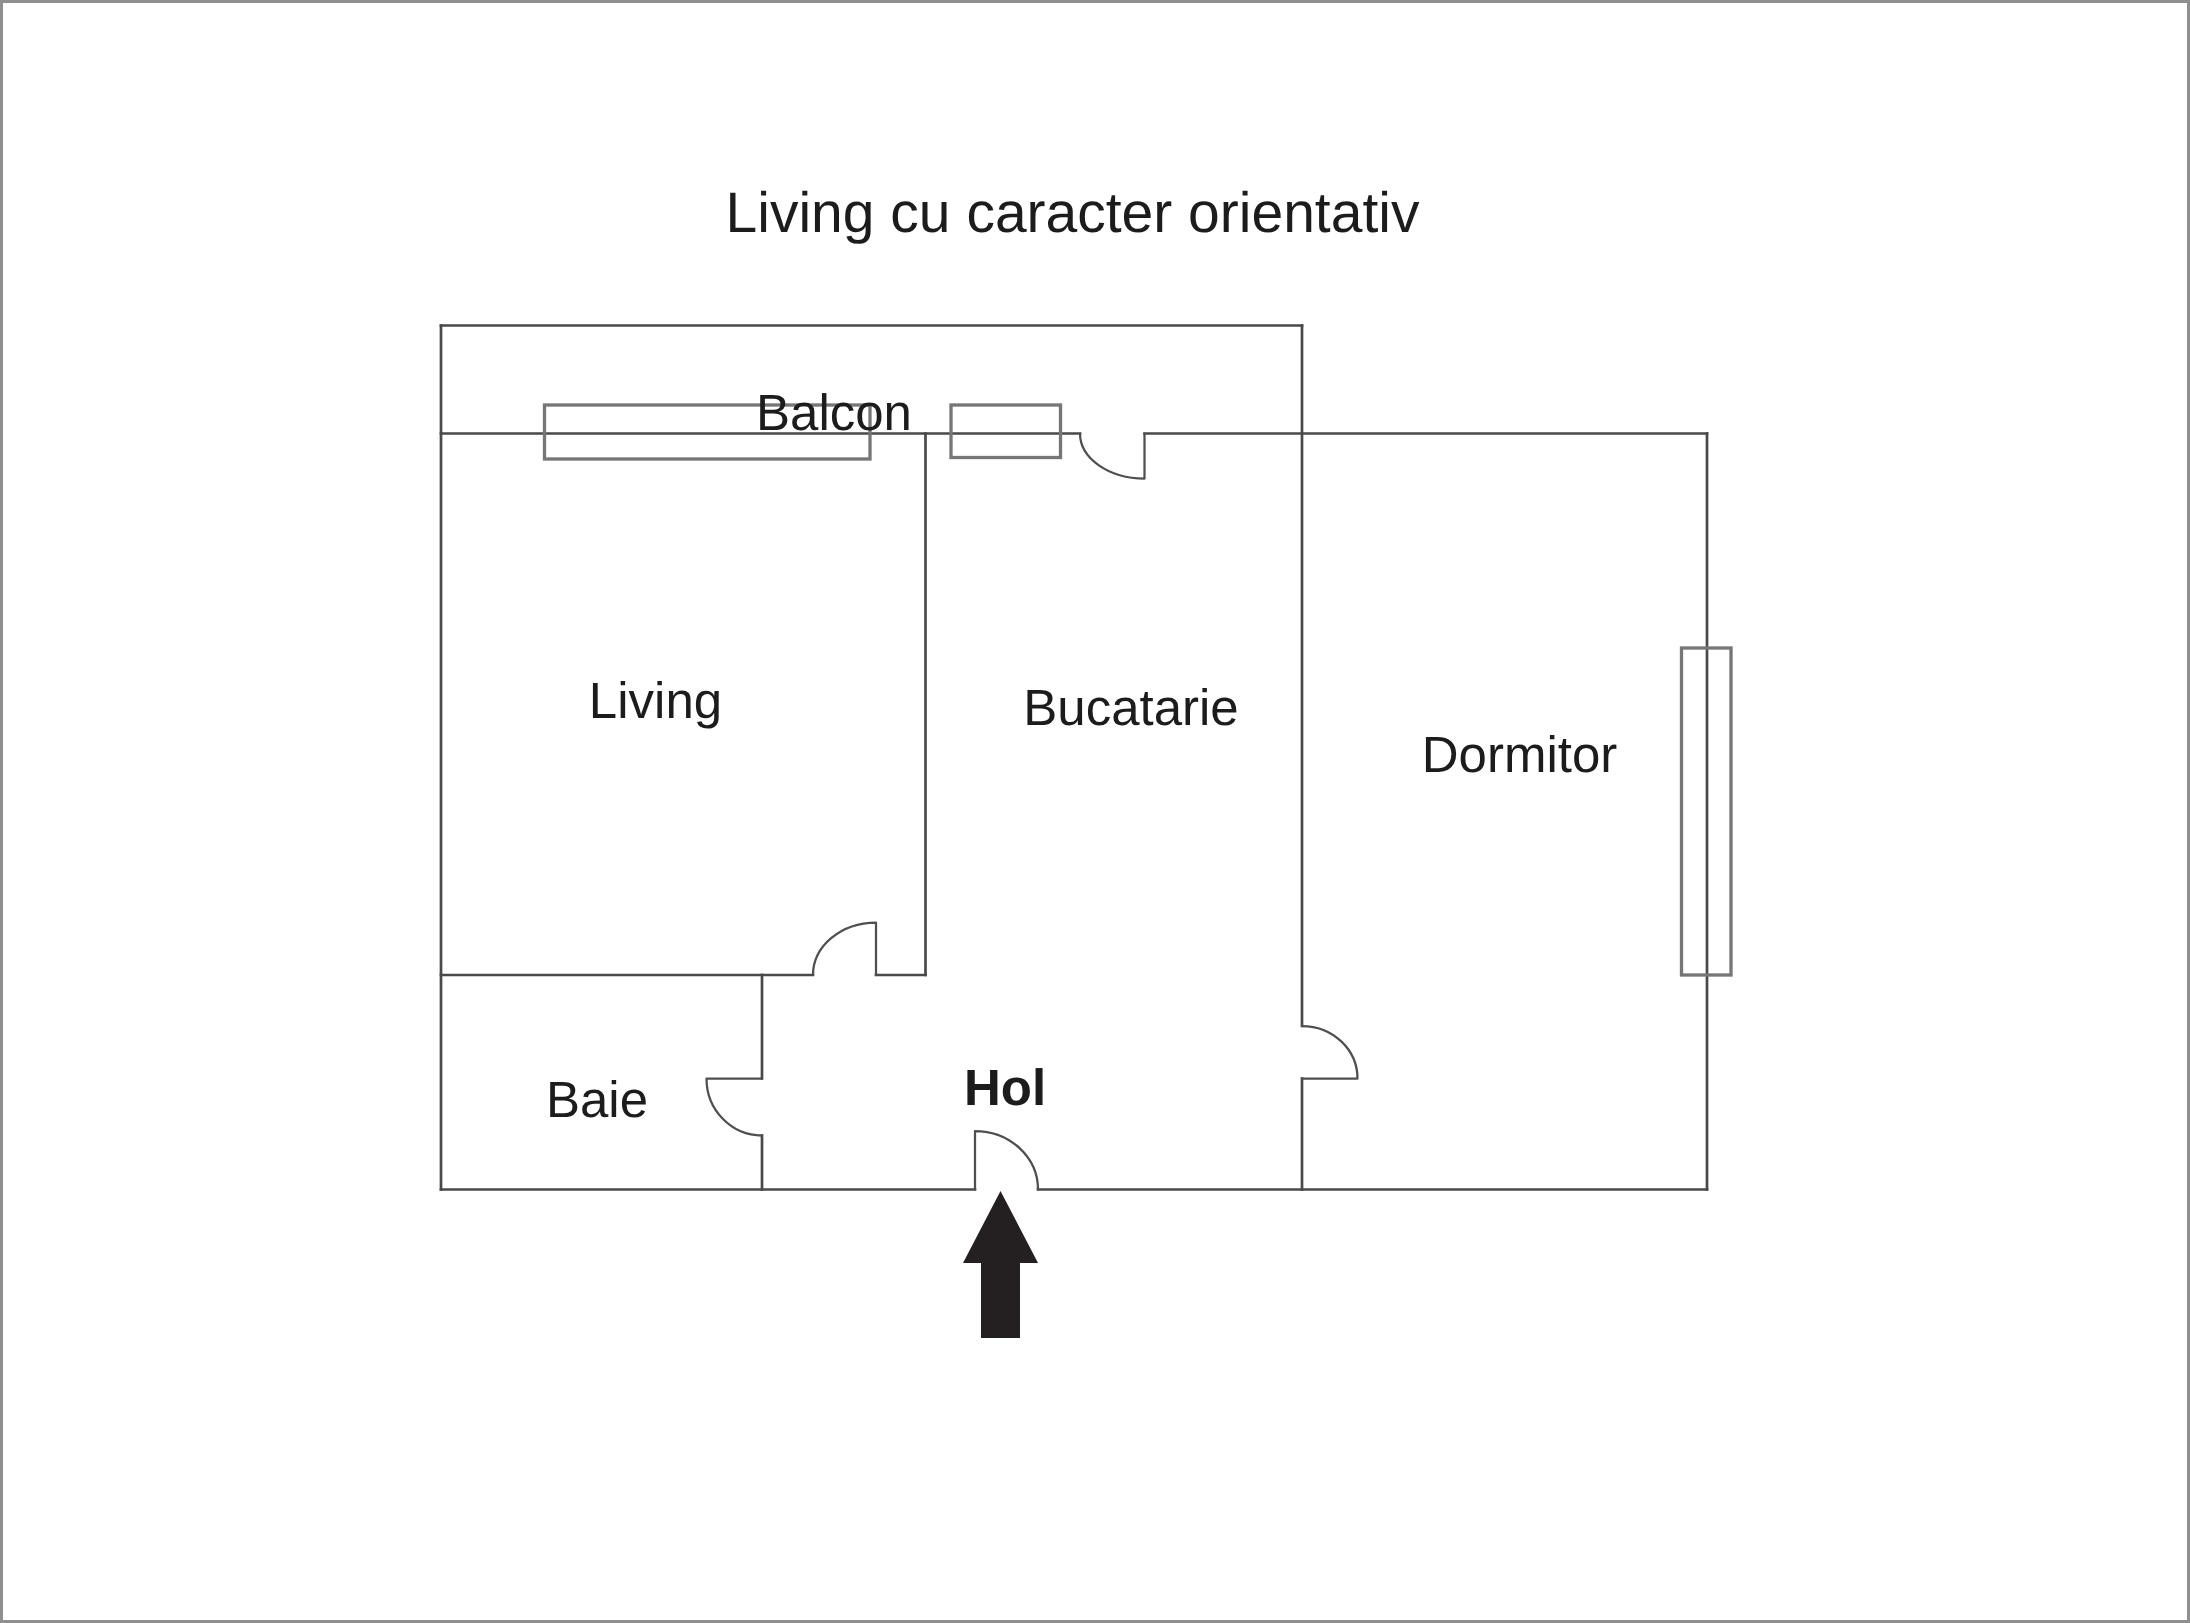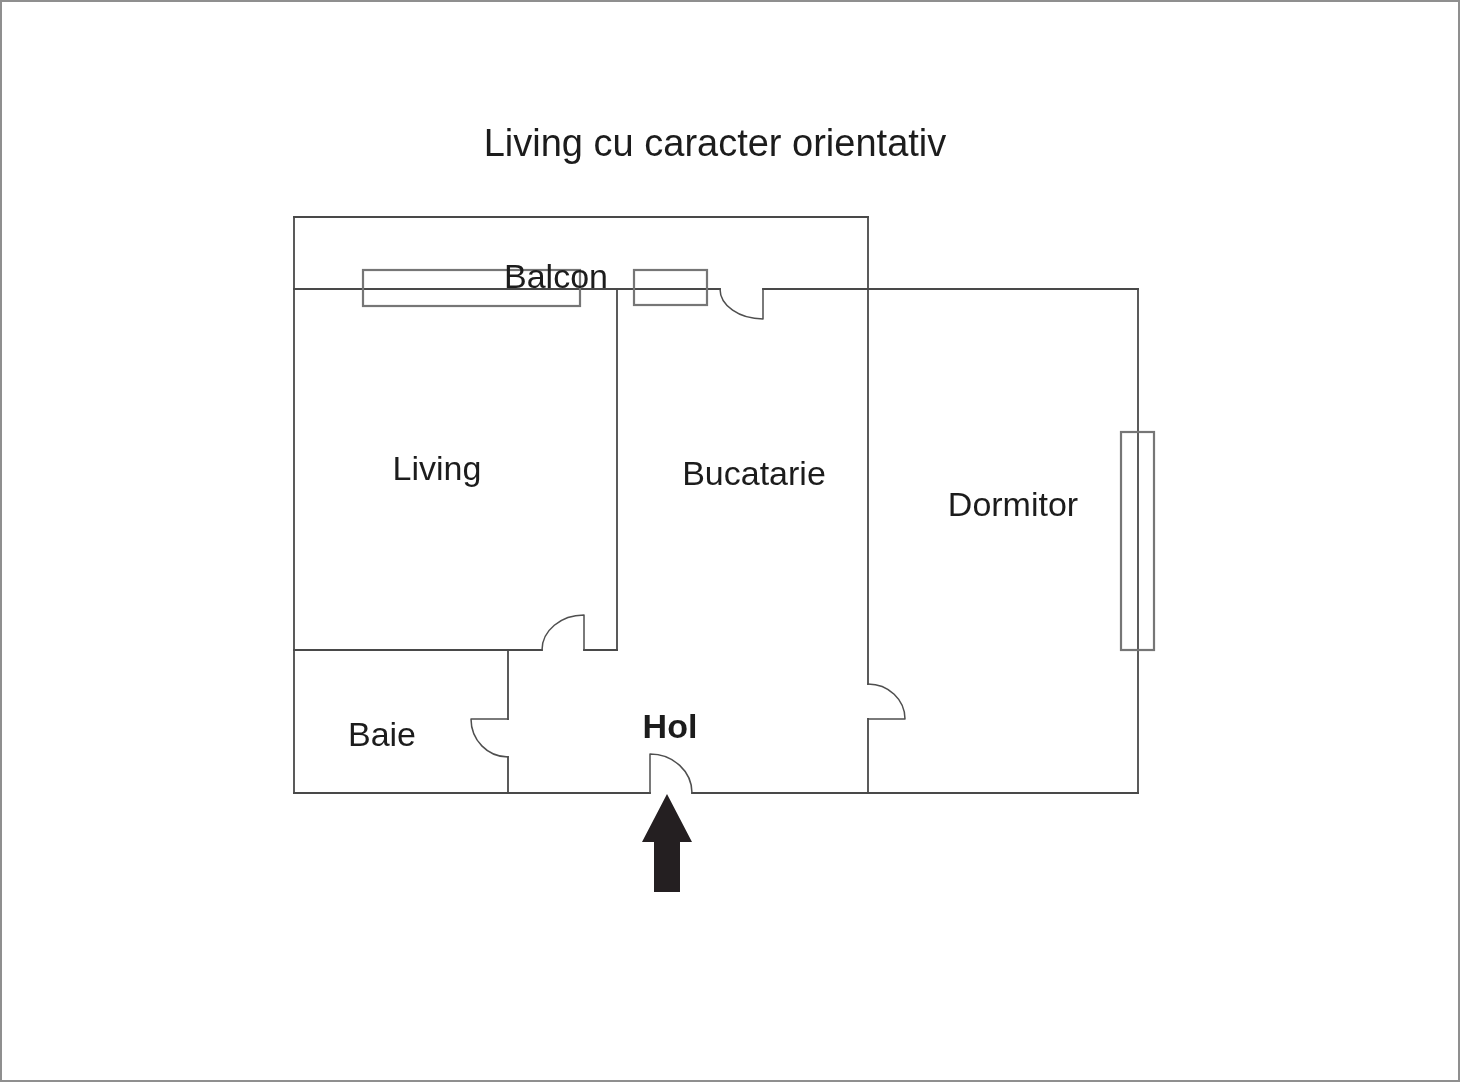--- a/index.html
+++ b/index.html
@@ -33,21 +33,21 @@
   }
   .title {
     left: 713px;
     top: 141px;
     font-size: 38px;
   }
   .lbl-balcon    { left: 554px;  top: 244px; margin-top: 30px; }
   .lbl-living    { left: 435px;  top: 466px; }
   .lbl-bucatarie { left: 752px;  top: 471px; }
   .lbl-dormitor  { left: 1011px; top: 502px; }
-  .lbl-baie      { left: 380px;  top: 732px; }
+  .lbl-baie      { left: 396px;  top: 732px; }
   .lbl-hol       { left: 668px;  top: 724px; font-weight: bold; }
 </style>
 </head>
 <body>
 
 <div class="canvas">
 
   <svg class="plan-svg" viewBox="0 0 1456 1078">
 
     <g fill="none" stroke-width="1.8" stroke-linecap="square" stroke="#494949">

